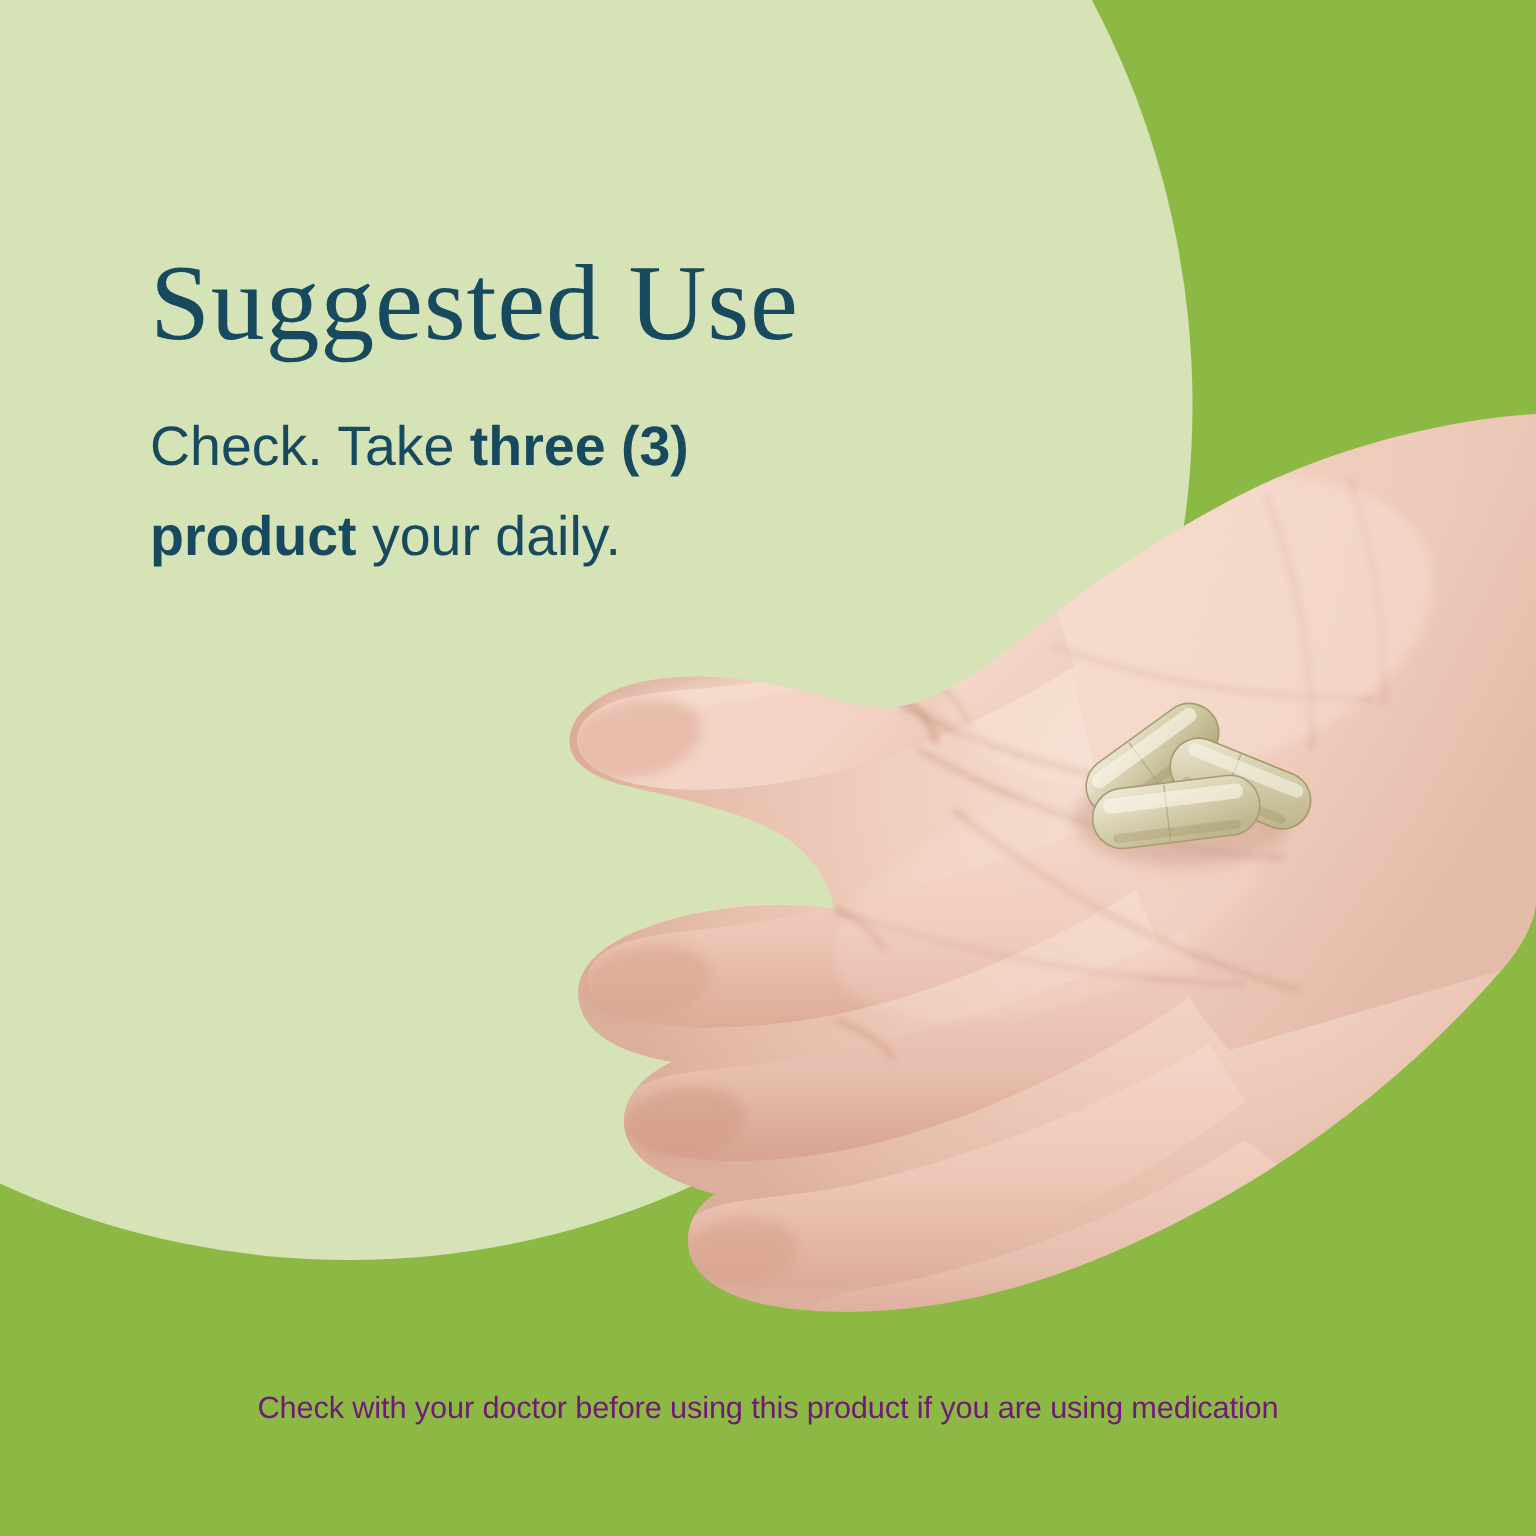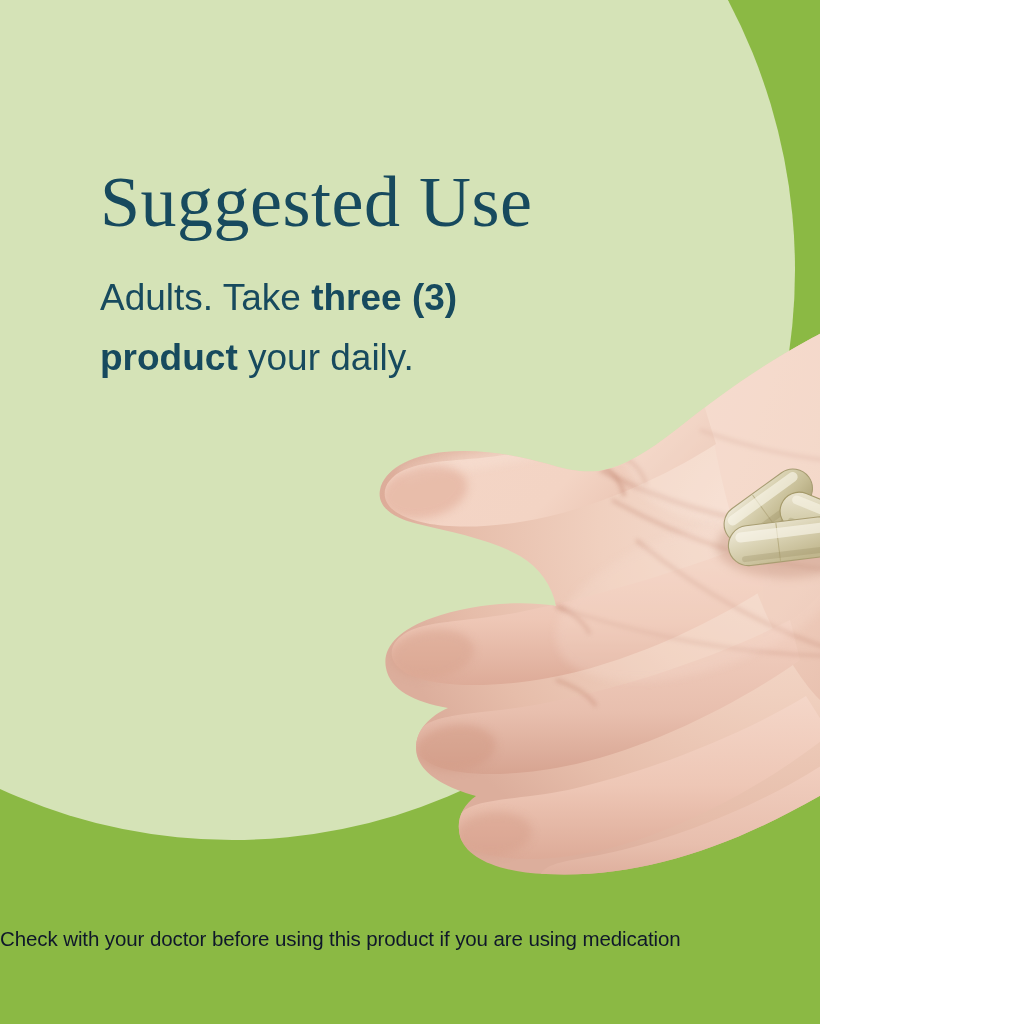--- a/index.html
+++ b/index.html
@@ -2,21 +2,21 @@
 <html><head>
 <meta charset="utf-8">
 <style>
   html, body {
     margin: 0;
     padding: 0;
     background: #ffffff;
   }
   #canvas {
     position: relative;
-    width: 820px;
+    width: 1024px;
     height: 1024px;
     overflow: hidden;
     background: #8bb944;
     font-family: "Liberation Sans", sans-serif;
     text-decoration: underline;
   }
 
   
   .bg-base {
     position: absolute;
@@ -62,22 +62,22 @@
   .subcopy b {
     font-weight: 700;
   }
 
   
   .footer {
     position: absolute;
     left: 0;
     right: 0;
     top: 925px;
-    text-align: left;
-    color: #0f172a;
+    text-align: center;
+    color: #701a75;
     font-family: "Liberation Sans", sans-serif;
     font-size: 20.5px;
     line-height: 1.34;
     letter-spacing: -0.1px;
   }
   .footer-line { display: block; }
 
   
   .photo {
     position: absolute;
@@ -289,20 +289,20 @@
         <rect x="728" y="521" width="112" height="40" rx="20" ry="20" fill="url(#capGradC)" stroke="#a89d71" stroke-width="1.1"></rect>
         <path d="M778,522 L778,560" stroke="#b2a779" stroke-width="1" opacity="0.8"></path>
         <rect x="736" y="527" width="94" height="10" rx="5" fill="#fcf9ee" opacity="0.6"></rect>
         <rect x="740" y="551" width="86" height="6" rx="3" fill="#8f8556" opacity="0.25"></rect>
       </g>
     </g>
   </svg>
 
   <div class="text-block">
     <h1 class="headline">Suggested Use</h1>
-    <p class="subcopy"><span>Adults. Take </span><b>three (3)</b> <b>product</b><span> your daily.</span></p>
+    <p class="subcopy"><span>Check. Take </span><b>three (3)</b> <b>product</b><span> your daily.</span></p>
   </div>
 
   <div class="footer">
     <span class="footer-line">Check with your doctor before using this product if you are using medication</span>
   </div>
 
 </div>
 
 </body></html>

